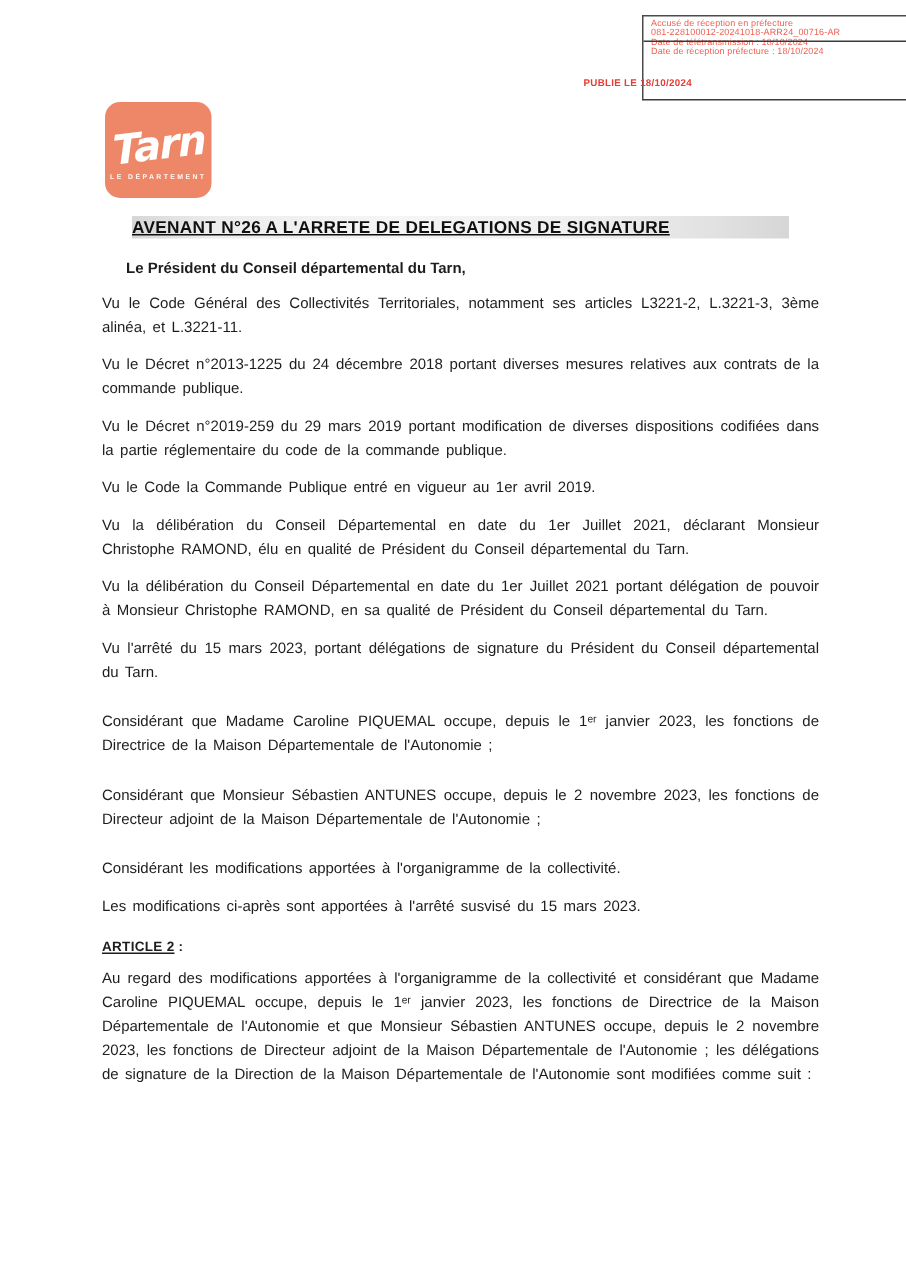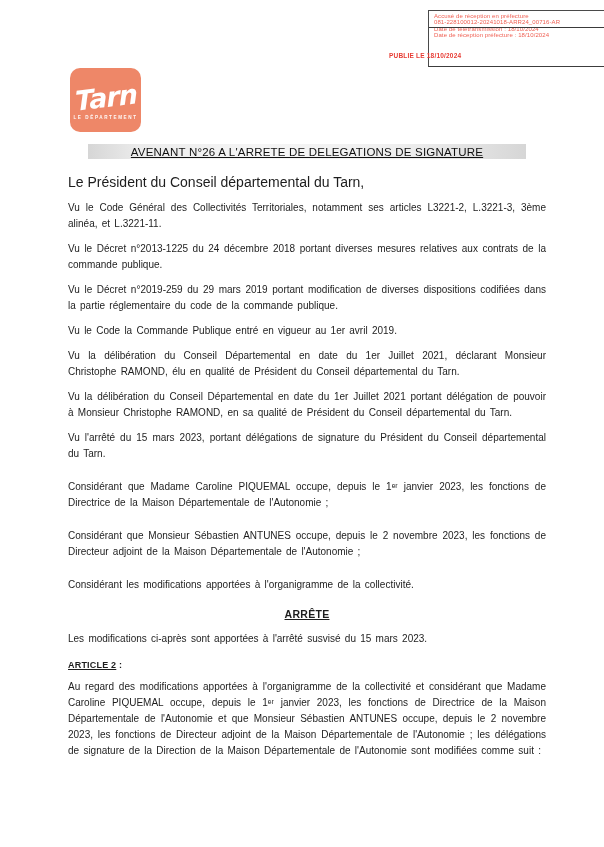--- a/index.html
+++ b/index.html
@@ -42,24 +42,24 @@
     font-size:4.6px;letter-spacing:1.6px;margin-top:4px;white-space:nowrap;
     font-weight:bold;opacity:.95;
   }
   
   .content{position:absolute;left:68px;top:144px;width:478px;}
   .title-band{
     position:relative;margin:0 0 0 20px;width:438px;padding:2px 0 1px;
     background:linear-gradient(90deg,#d6d6d6 0%,#ececec 12%,#f5f5f5 40%,#efefef 70%,#e2e2e2 88%,#d6d6d6 100%);
   }
   .doc-title{
-    margin:0;text-align:center;font-size:11.5px;font-weight:normal;color:#101010;
+    margin:0;font-size:11.5px;font-weight:bold;color:#101010;
     text-decoration:underline;letter-spacing:.2px;white-space:nowrap;
   }
-  .intro{font-weight:normal;font-size:14px;margin:15px 0 10px;}
+  .intro{font-weight:bold;font-size:10px;margin:15px 16px 10px;}
   .para{
     font-size:10px;line-height:16px;margin:0 0 9px;text-align:justify;
     word-spacing:1.5px;
   }
   .considerant{margin-top:17px;}
   .arrete{
     text-align:center;font-size:10.5px;font-weight:bold;margin:15px 0 11px;
     text-decoration:underline;letter-spacing:.3px;
   }
   .article-heading{
@@ -96,19 +96,18 @@
       <p class="para">Vu le Décret n°2013-1225 du 24 décembre 2018 portant diverses mesures relatives aux contrats de la commande publique.</p>
       <p class="para">Vu le Décret n°2019-259 du 29 mars 2019 portant modification de diverses dispositions codifiées dans la partie réglementaire du code de la commande publique.</p>
       <p class="para">Vu le Code la Commande Publique entré en vigueur au 1er avril 2019.</p>
       <p class="para">Vu la délibération du Conseil Départemental en date du 1er Juillet 2021, déclarant Monsieur Christophe RAMOND, élu en qualité de Président du Conseil départemental du Tarn.</p>
       <p class="para">Vu la délibération du Conseil Départemental en date du 1er Juillet 2021 portant délégation de pouvoir à Monsieur Christophe RAMOND, en sa qualité de Président du Conseil départemental du Tarn.</p>
       <p class="para">Vu l'arrêté du 15 mars 2023, portant délégations de signature du Président du Conseil départemental du Tarn.</p>
       <p class="para considerant">Considérant que Madame Caroline PIQUEMAL occupe, depuis le 1ᵉʳ janvier 2023, les fonctions de Directrice de la Maison Départementale de l'Autonomie ;</p>
       <p class="para considerant">Considérant que Monsieur Sébastien ANTUNES occupe, depuis le 2 novembre 2023, les fonctions de Directeur adjoint de la Maison Départementale de l'Autonomie ;</p>
       <p class="para considerant">Considérant les modifications apportées à l'organigramme de la collectivité.</p>
     </div>
-  <h2 class="arrete">ARRÊTE</h2>
   <div>
       <p class="para">Les modifications ci-après sont apportées à l'arrêté susvisé du 15 mars 2023.</p>
       <h3 class="article-heading"><span class="u">ARTICLE 2</span><span> :</span></h3>
       <p class="para">Au regard des modifications apportées à l'organigramme de la collectivité et considérant que Madame Caroline PIQUEMAL occupe, depuis le 1ᵉʳ janvier 2023, les fonctions de Directrice de la Maison Départementale de l'Autonomie et que Monsieur Sébastien ANTUNES occupe, depuis le 2 novembre 2023, les fonctions de Directeur adjoint de la Maison Départementale de l'Autonomie ; les délégations de signature de la Direction de la Maison Départementale de l'Autonomie sont modifiées comme suit :</p>
     </div>
 </div>
 
 </body></html>

